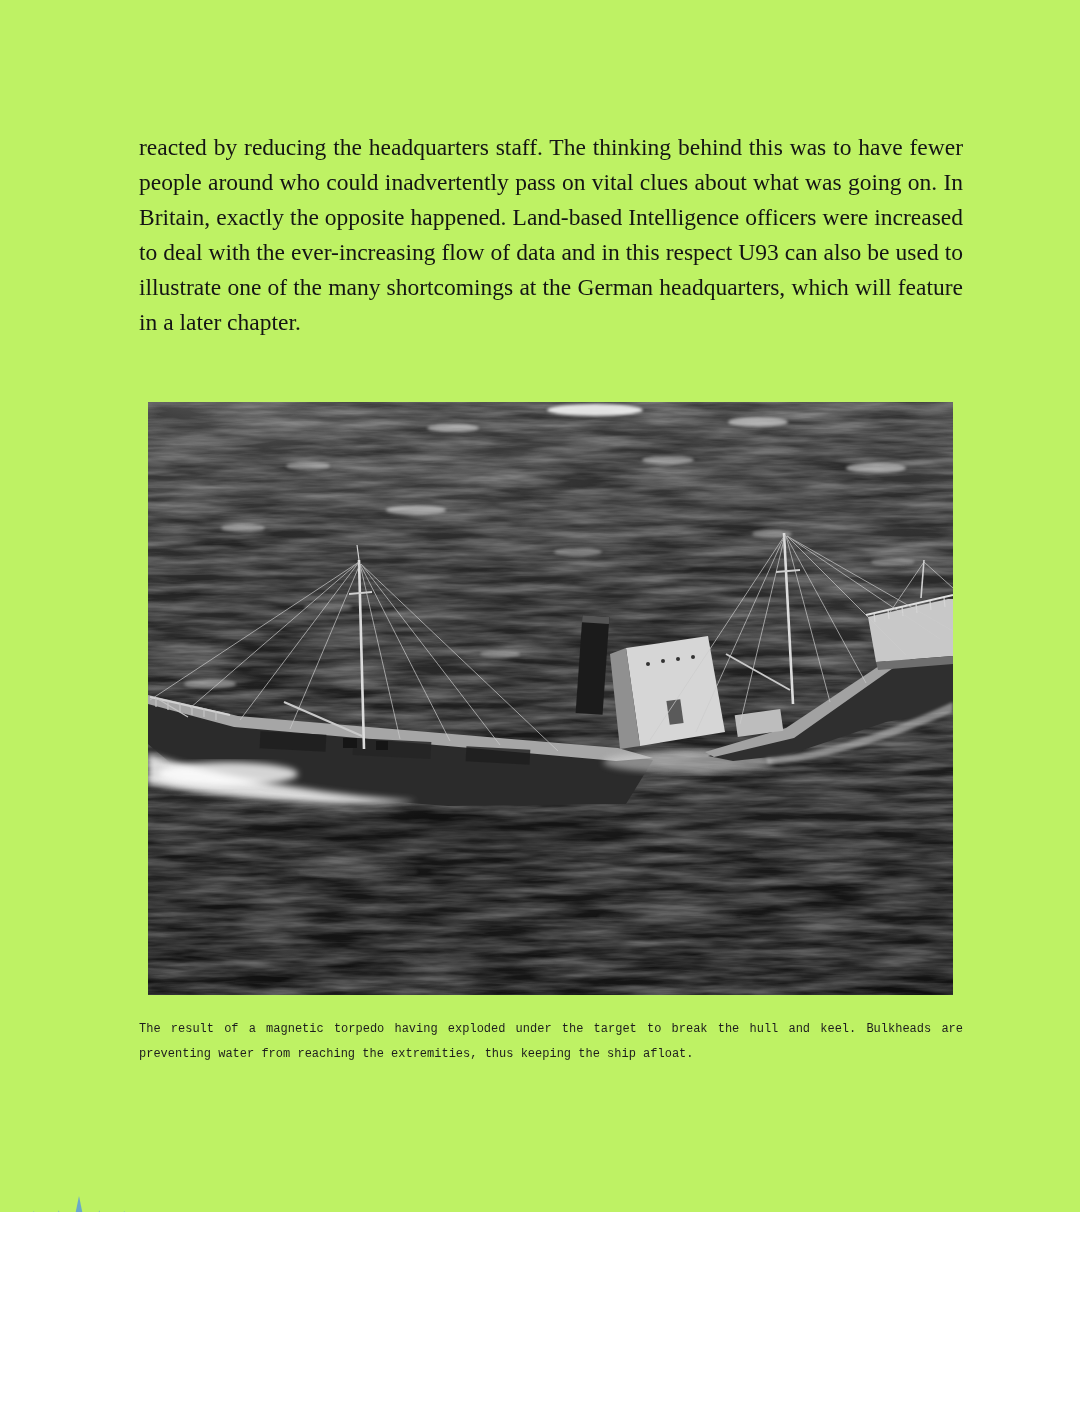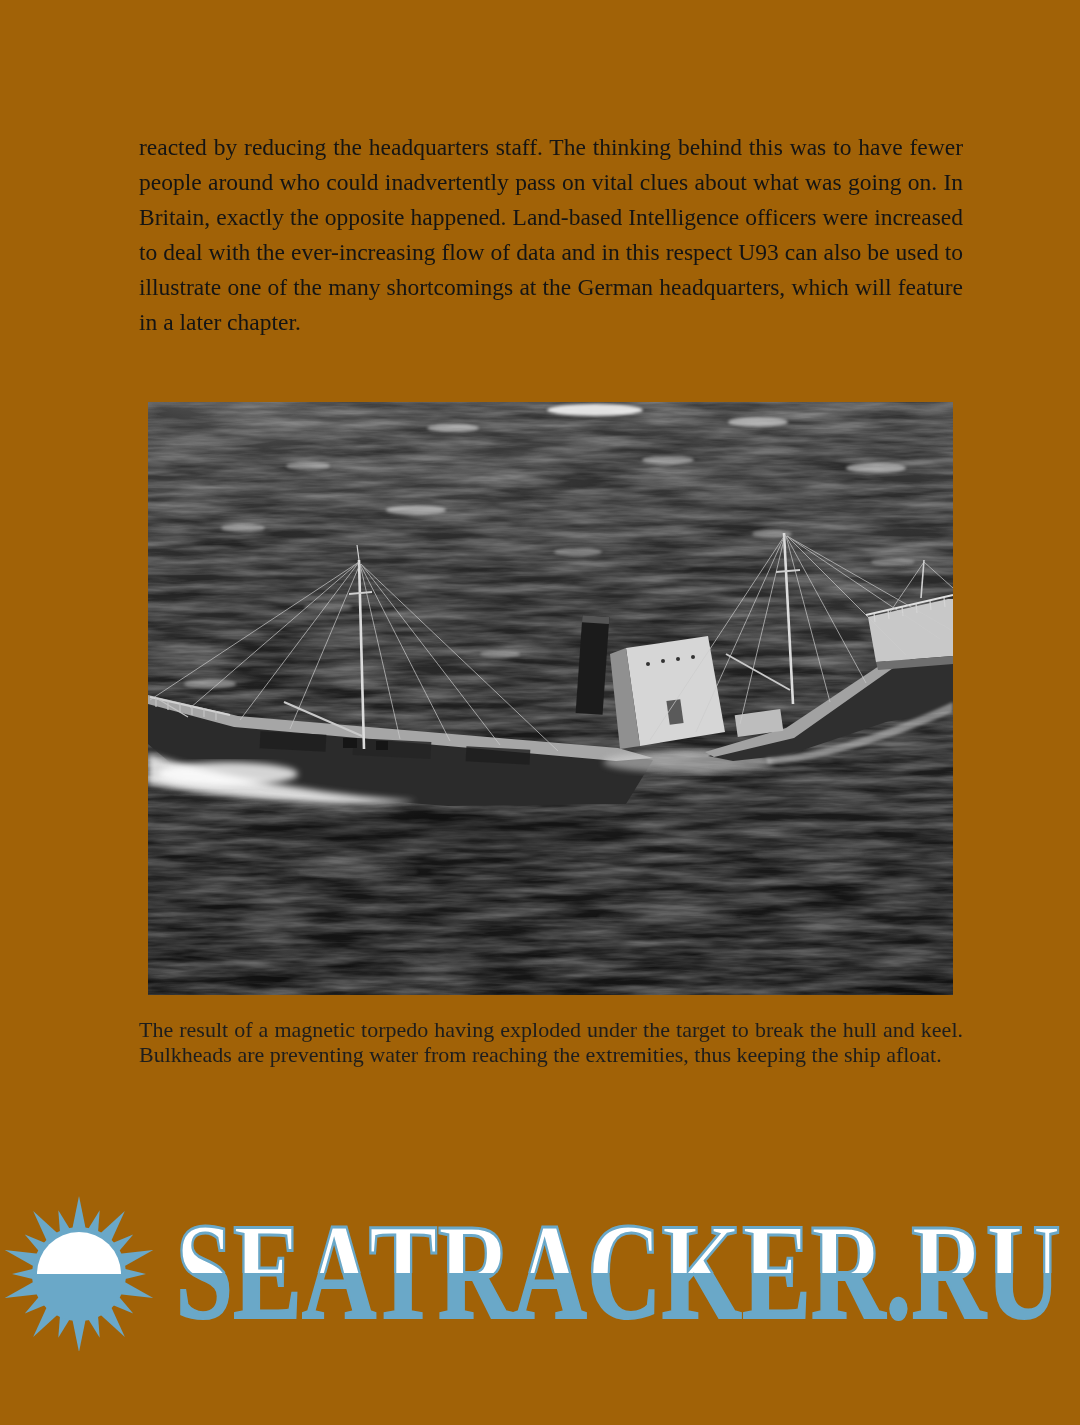--- a/index.html
+++ b/index.html
@@ -3,22 +3,22 @@
 <meta charset="utf-8">
 <style>
   html, body {
     margin: 0;
     padding: 0;
     background: #ffffff;
   }
   .page {
     position: relative;
     width: 1080px;
-    height: 1425px;
-    background: #a16207;
+    height: 1212px;
+    background: #bef264;
     overflow: hidden;
   }
   .body-text {
     position: absolute;
     left: 139px;
     top: 130px;
     width: 824px;
     margin: 0;
     font-family: "Liberation Serif", "DejaVu Serif", serif;
     font-size: 23.5px;
@@ -38,22 +38,22 @@
     display: block;
     width: 100%;
     height: 100%;
   }
   .caption {
     position: absolute;
     left: 139px;
     top: 1017px;
     width: 824px;
     margin: 0;
-    font-family: Liberation Serif, serif;
-    font-size: 22px;
+    font-family: Liberation Mono, monospace;
+    font-size: 12px;
     line-height: 25px;
     text-align: justify;
     color: #1d1d1d;
   }
   .watermark {
     position: absolute;
     left: 0;
     top: 1186px;
     width: 1080px;
     height: 165px;

